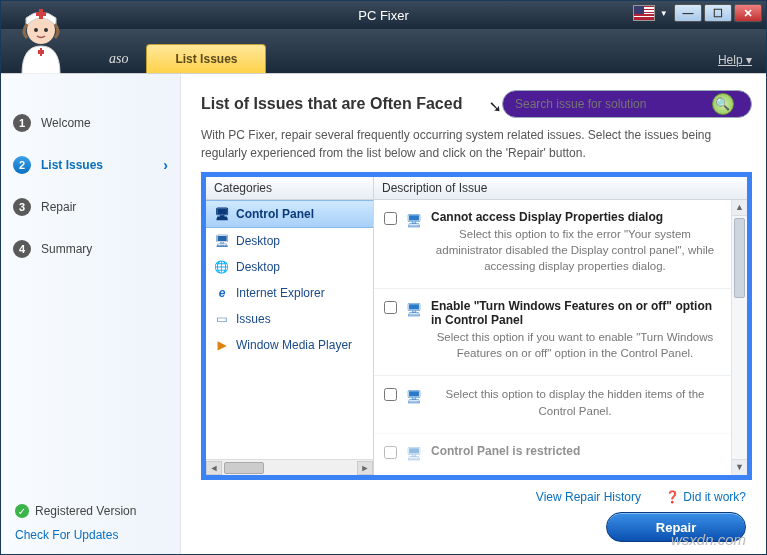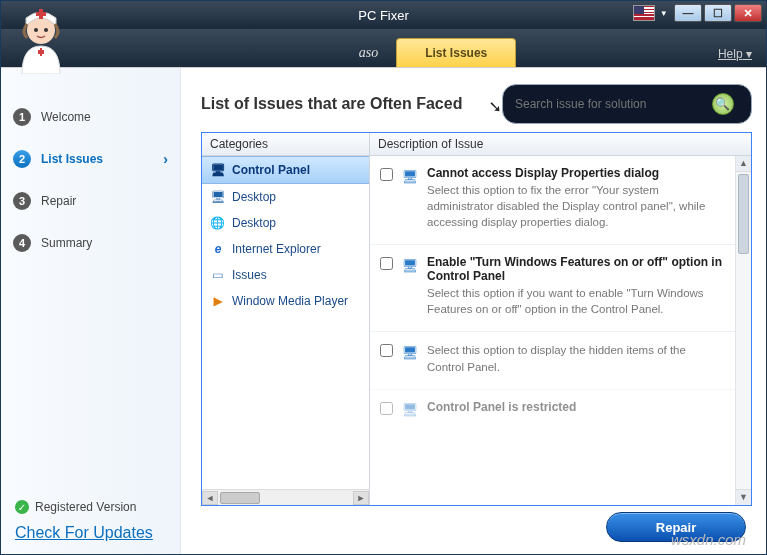--- a/index.html
+++ b/index.html
@@ -8,65 +8,65 @@
 .titlebar { height: 28px; background: linear-gradient(to bottom, #3a4a5a, #1a2a3a); display: flex; align-items: center; justify-content: center; position: relative; }
 .titlebar .title { color: #fff; font-size: 13px; }
 .titlebar .right { position: absolute; right: 4px; top: 3px; display: flex; gap: 2px; align-items: center; }
 .flag { width: 22px; height: 16px; background: linear-gradient(to bottom, #b22234 0%, #b22234 10%, #fff 10%, #fff 20%, #b22234 20%, #b22234 30%, #fff 30%, #fff 40%, #b22234 40%, #b22234 50%, #fff 50%, #fff 60%, #b22234 60%, #b22234 70%, #fff 70%, #fff 80%, #b22234 80%); position: relative; border: 1px solid #999; margin-right:4px;}
 .flag::before { content:""; position:absolute; left:0; top:0; width:10px; height:8px; background:#3c3b6e; }
 .flagdrop { color:#fff; font-size:9px; margin-right:6px; }
 .winbtn { width: 28px; height: 18px; border: 1px solid #555; border-radius: 2px; display:flex; align-items:center; justify-content:center; font-weight:bold; font-size:11px; color:#333;}
 .winbtn.min { background: linear-gradient(to bottom,#d8e8f8,#a8c8e8); }
 .winbtn.max { background: linear-gradient(to bottom,#d8e8f8,#a8c8e8); }
 .winbtn.close { background: linear-gradient(to bottom,#f08080,#c03030); color:#fff; }
-.menubar { height: 38px; background: linear-gradient(to bottom, #3a4a5a, #1a2a3a); display:flex; align-items:flex-end; padding-left:90px; position:relative;justify-content:center; }
+.menubar { height: 44px; background: linear-gradient(to bottom, #3a4a5a, #1a2a3a); display:flex; align-items:flex-end; padding-left:90px; position:relative; }
 .menubar .tab-inactive { color:#ddd; font-style:italic; font-family:Georgia,serif; font-size:14px; padding:6px 18px; cursor:pointer; }
 .menubar .tab-active { background: linear-gradient(to bottom,#ffe79a,#ffd24a); color:#5a4a1a; font-weight:bold; padding:7px 28px; border-radius:4px 4px 0 0; border:1px solid #c0a030; border-bottom:none; font-size:12px; }
 .menubar .help { position:absolute; right:14px; bottom:6px; color:#ccc; text-decoration:underline; font-size:12px; cursor:pointer;margin-left:24px; }
 .avatar { position:absolute; left:6px; top:4px; width:70px; height:70px; z-index:5; }
 .avatar svg { width:70px; height:70px; }
 .body { flex:1; display:flex; min-height:0; background:#fff; border-top:1px solid #d0d0d0; }
 .sidebar { width:180px; background: linear-gradient(to right,#f8fbff,#eef4fa); border-right:1px solid #e0e6ec; padding-top:28px; display:flex; flex-direction:column; }
 .step { display:flex; align-items:center; padding:12px 12px; cursor:pointer; color:#444; }
 .step .num { width:18px; height:18px; border-radius:50%; background:#5a5a5a; color:#fff; font-size:11px; font-weight:bold; display:flex; align-items:center; justify-content:center; margin-right:10px; }
 .step.active { color:#0a6fbf; font-weight:bold; }
 .step.active .num { background: linear-gradient(to bottom,#3aa0e8,#0a70c0); }
 .step.active .chev { margin-left:auto; color:#0a6fbf; font-size:14px; }
 .sidebar-spacer { flex:1; }
 .sidebar-bottom { padding:12px 14px; }
 .registered { display:flex; align-items:center; gap:6px; color:#444; margin-bottom:10px;}
 .registered .ok { width:14px; height:14px; border-radius:50%; background:#3bb54a; color:#fff; font-size:10px; display:flex; align-items:center; justify-content:center; }
-.link { color:#0a6fbf; text-decoration:underline; cursor:pointer; font-size:16px; }
+.link { color:#0a6fbf; cursor:pointer; font-size:12px; }
 .main { flex:1; display:flex; flex-direction:column; padding:16px 14px 10px 20px; min-width:0; }
 .mainhead { display:flex; align-items:center; justify-content:space-between; margin-bottom:8px; position:relative;}
 .mainhead h1 { font-size:16px; color:#333; font-weight:bold; }
 .searchwrap { display:flex; align-items:center; gap:4px; }
 .arrow { font-size:16px; color:#222; transform: translate(4px,2px); }
-.search { width:250px; height:40px; border:1px solid #9ab; border-radius:14px; padding:0 32px 0 12px; font-size:12px; color:#888; background:#0f172a; position:relative;}
+.search { width:250px; height:28px; border:1px solid #9ab; border-radius:14px; padding:0 32px 0 12px; font-size:12px; color:#888; background:#4c1d95; position:relative;}
 .searchbtn { position:absolute; right:18px; width:22px; height:22px; border-radius:50%; background: radial-gradient(circle,#d6f0a8,#8ac050); border:1px solid #6a9a30; display:flex; align-items:center; justify-content:center; color:#2a5a10; font-size:12px;}
 .desc { color:#555; font-size:12px; line-height:1.5; margin-bottom:10px; }
-.panes { flex:1; display:flex; border:1px solid #3b82f6; min-height:0; }
+.panes { flex:1; display:flex; border:5px solid #3b82f6; min-height:0; }
 .cats { width:168px; border-right:1px solid #d0d6dc; display:flex; flex-direction:column; }
 .colhead { background: linear-gradient(to bottom,#fcfdff,#e8eef4); border-bottom:1px solid #d0d6dc; padding:4px 8px; font-size:12px; color:#333; }
 .catlist { flex:1; overflow:auto; }
 .cat { display:flex; align-items:center; gap:6px; padding:5px 8px; font-size:12px; color:#1a4a8a; cursor:pointer; }
 .cat.selected { background: linear-gradient(to bottom,#cfe8ff,#a8d0f8); border-top:1px solid #8ab8e8; border-bottom:1px solid #8ab8e8; color:#0a3a7a; font-weight:bold;}
 .cat .ico { width:16px; height:16px; display:flex; align-items:center; justify-content:center; font-size:12px;}
 .hscroll { height:16px; background:#f0f0f0; border-top:1px solid #ddd; display:flex; align-items:center; }
 .hscroll .arr { width:16px; height:14px; background:#e0e0e0; border:1px solid #ccc; text-align:center; font-size:9px; line-height:12px; color:#666;}
 .hscroll .thumb { width:40px; height:12px; background:#ccc; border:1px solid #aaa; border-radius:2px; margin-left:2px;}
 .issues { flex:1; display:flex; flex-direction:column; min-width:0; }
 .isslist { flex:1; overflow-y:auto; }
 .iss { display:flex; gap:8px; padding:10px 12px 14px 10px; }
 .iss + .iss { border-top:1px solid #eef1f4; }
 .iss input[type=checkbox]{ margin-top:2px; width:13px; height:13px; }
 .iss .iico { width:18px; height:18px; flex-shrink:0; margin-top:1px; display:flex; align-items:center; justify-content:center; font-size:13px;}
 .iss .it { flex:1; min-width:0; }
 .iss .it .t { font-weight:bold; color:#222; font-size:12px; margin-bottom:2px; }
-.iss .it .d { color:#777; font-size:11.5px; line-height:1.4; }
+.iss .it .d { color:#777; font-size:11.5px; line-height:1.4;text-align:center; }
 .vscroll { width:16px; border-left:1px solid #e0e4e8; background:#f4f6f8; position:relative; }
 .vscroll .arr { height:16px; border-bottom:1px solid #ddd; text-align:center; font-size:9px; line-height:14px; background:#eaeef2; color:#666;}
 .vscroll .arr.dn{ position:absolute; bottom:0; left:0; right:0; border-top:1px solid #ddd; border-bottom:none; }
 .vscroll .thumb { position:absolute; top:18px; left:2px; right:2px; height:80px; background:#cdd6de; border:1px solid #aeb8c2; border-radius:2px;}
 .issues-inner{ flex:1; display:flex; min-height:0;}
 .footer { display:flex; align-items:center; justify-content:flex-end; gap:24px; padding:10px 6px 2px 6px; }
 .footer .flink { color:#0a6fbf; cursor:pointer; font-size:12px; }
 .footer .qicon{ color:#0a6fbf; font-weight:bold; }
 .repairbtn { margin-left:auto; width:140px; height:30px; background: linear-gradient(to bottom,#3a90e8,#0a50b0); color:#fff; font-weight:bold; border:1px solid #083a80; border-radius:15px; display:flex; align-items:center; justify-content:center; font-size:13px; cursor:pointer; box-shadow: inset 0 1px 0 rgba(255,255,255,.4); margin-top:6px;}
 .footrow2{ display:flex; justify-content:flex-end; padding:0 6px 2px;}
@@ -143,20 +143,21 @@
 
     <div class="main mainwrap">
       <div class="mainhead">
         <h1>List of Issues that are Often Faced</h1>
         <div class="searchwrap" style="position:relative;">
           <span class="arrow">➘</span>
           <input class="search" placeholder="Search issue for solution" style="">
           <span class="searchbtn">🔍</span>
         </div>
       </div>
+      <div class="desc">With PC Fixer, repair several frequently occurring system related issues. Select the issues being regularly experienced from the list below and click on the 'Repair' button.</div>
 
       <div class="panes">
         <div class="cats">
           <div class="colhead">Categories</div>
           <div class="catlist">
             <div class="cat selected">
               <span class="ico">🖥</span>
               <span>Control Panel</span>
             </div>
             <div class="cat">
@@ -224,19 +225,23 @@
             </div>
             <div class="vscroll">
               <div class="arr">▲</div>
               <div class="thumb"></div>
               <div class="arr dn">▼</div>
             </div>
           </div>
         </div>
       </div>
 
+      <div class="footer">
+        <span class="flink">View Repair History</span>
+        <span><span class="qicon">❓</span> <span class="flink">Did it work?</span></span>
+      </div>
       <div class="footrow2">
         <div class="repairbtn">Repair</div>
       </div>
       <div class="watermark">wsxdn.com</div>
     </div>
   </div>
 </div>
 
 </body></html>

